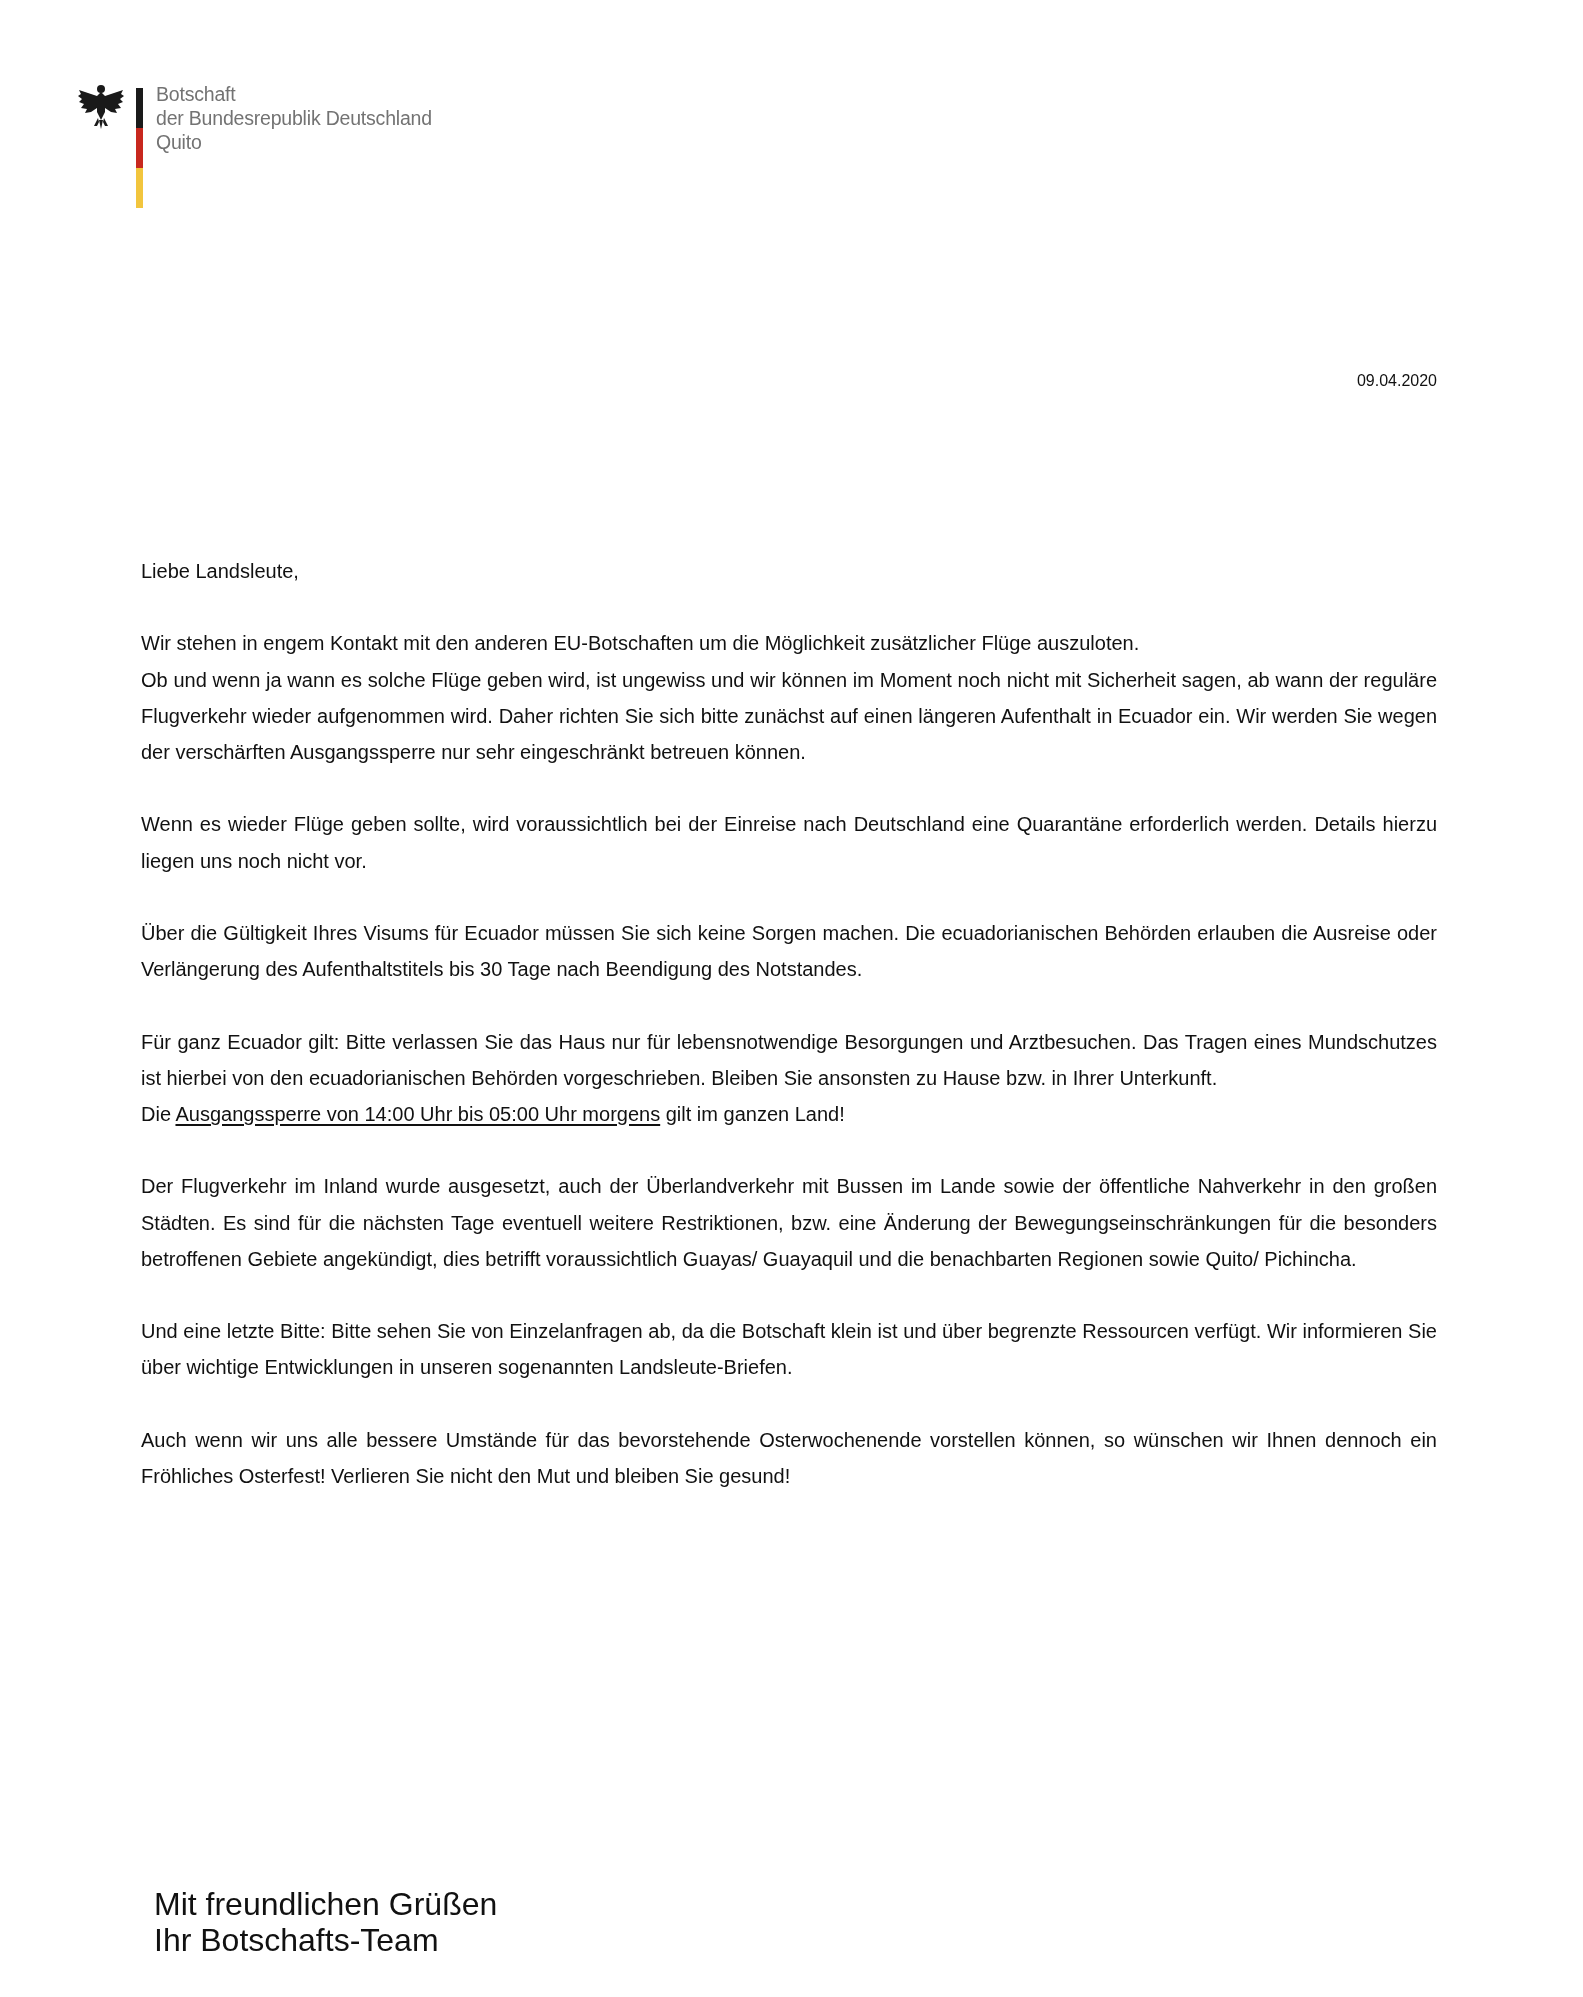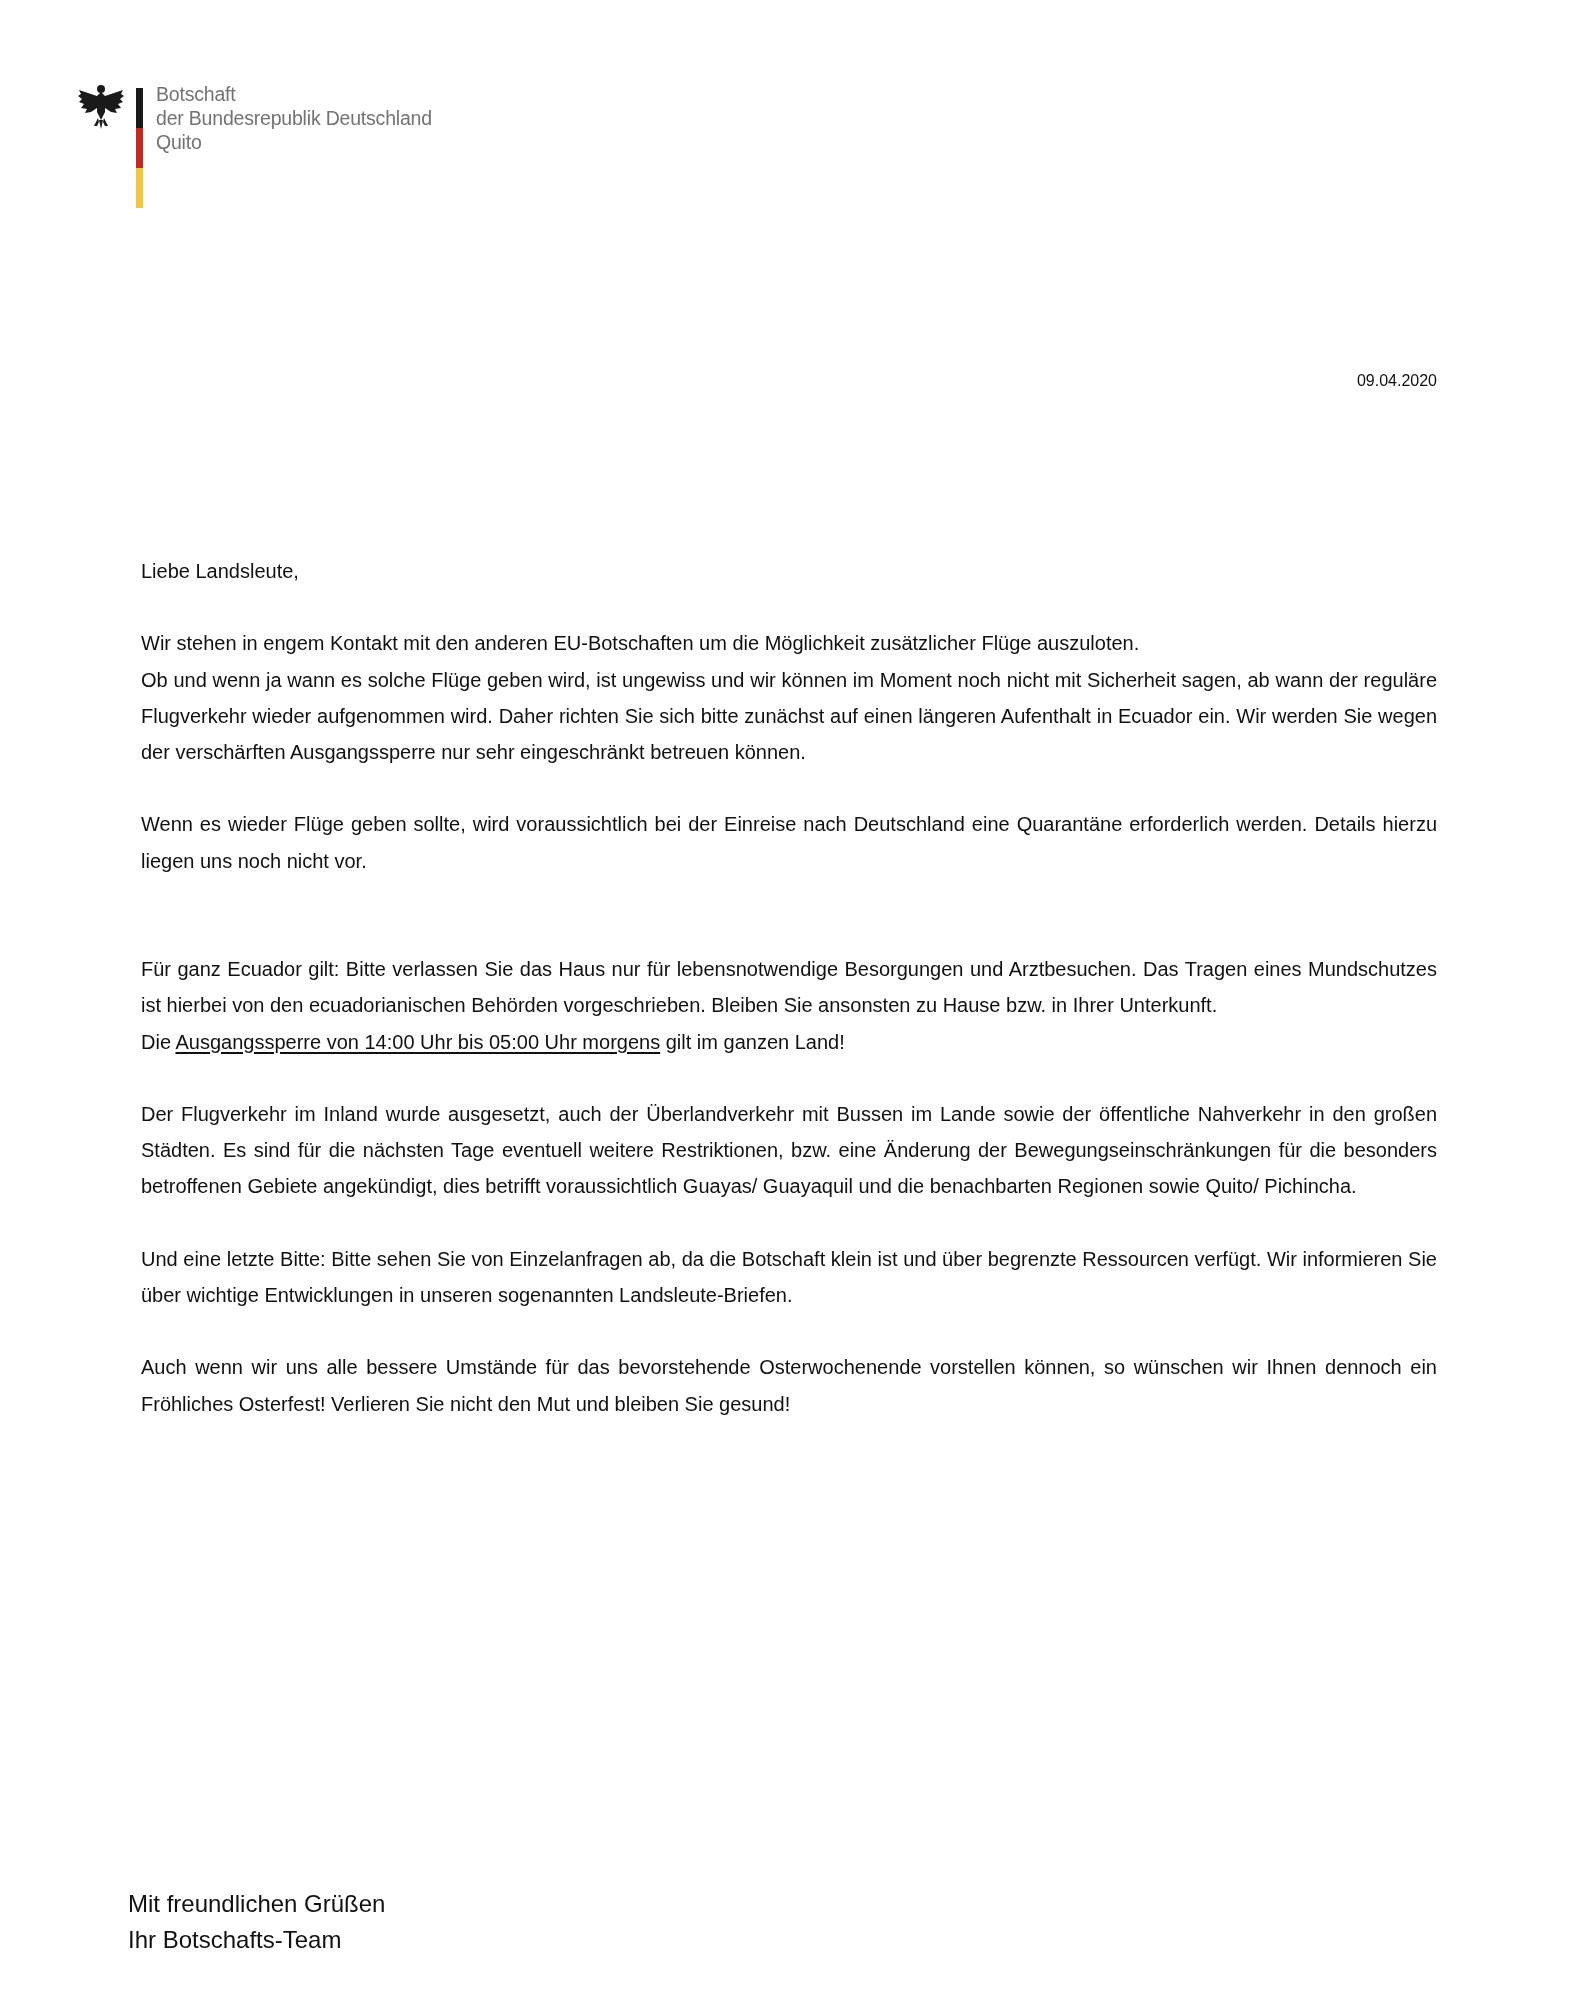--- a/index.html
+++ b/index.html
@@ -11,21 +11,21 @@
   .flag div { height:40px; }
   .org { position:absolute; left:80px; top:2px; font-size:19.5px; line-height:24px;
          color:#737373; white-space:nowrap; letter-spacing:-0.2px; }
   .date { position:absolute; right:146px; top:372px; font-size:16px; }
   .content { position:absolute; left:141px; top:553px; width:1296px;
              font-size:20px; line-height:36.2px; }
   .content p { margin:0; text-align:justify; }
   .content p.last-left { text-align-last:left; }
   .gap { height:36.2px; }
   .u { text-decoration:underline; text-underline-offset:3px; }
-  .sig { position:absolute; left:128px; top:1886px; font-size:24px; line-height:36px; }
+  .sig { position:absolute; left:154px; top:1886px; font-size:32px; line-height:36px; }
 </style>
 </head>
 <body>
 
 <div class="letterhead">
   <svg class="eagle" viewBox="0 0 50 48">
     <g fill="#1a1a1a">
       <circle cx="25" cy="7" r="4"></circle>
       <path d="M25 10 L21 14 L21 30 L25 38 L29 30 L29 14 Z"></path>
       <path d="M21 14 L3 8 L5 12 L2 14 L6 17 L3 20 L8 22 L5 26 L11 27 L9 31 L15 30 L21 26 Z"></path>
@@ -50,20 +50,21 @@
 <div class="date">09.04.2020</div>
 
 <div class="content">
   <p>Liebe Landsleute,</p>
   <div class="gap"></div>
   <p class="last-left">Wir stehen in engem Kontakt mit den anderen EU-Botschaften um die Möglichkeit zusätzlicher Flüge auszuloten.</p>
   <p class="last-left">Ob und wenn ja wann es solche Flüge geben wird, ist ungewiss und wir können im Moment noch nicht mit Sicherheit sagen, ab wann der reguläre Flugverkehr wieder aufgenommen wird. Daher richten Sie sich bitte zunächst auf einen längeren Aufenthalt in Ecuador ein. Wir werden Sie wegen der verschärften Ausgangssperre nur sehr eingeschränkt betreuen können.</p>
   <div class="gap"></div>
   <p class="last-left">Wenn es wieder Flüge geben sollte, wird voraussichtlich bei der Einreise nach Deutschland eine Quarantäne erforderlich werden. Details hierzu liegen uns noch nicht vor.</p>
   <div class="gap"></div>
+  <p class="last-left">Über die Gültigkeit Ihres Visums für Ecuador müssen Sie sich keine Sorgen machen. Die ecuadorianischen Behörden erlauben die Ausreise oder Verlängerung des Aufenthaltstitels bis 30 Tage nach Beendigung des Notstandes.</p>
   <div class="gap"></div>
   <p class="last-left">Für ganz Ecuador gilt: Bitte verlassen Sie das Haus nur für lebensnotwendige Besorgungen und Arztbesuchen. Das Tragen eines Mundschutzes ist hierbei von den ecuadorianischen Behörden vorgeschrieben.  Bleiben Sie ansonsten zu Hause bzw. in Ihrer Unterkunft.</p>
   <p class="last-left"><span>Die </span><span class="u">Ausgangssperre von 14:00 Uhr bis 05:00 Uhr morgens</span><span> gilt im ganzen Land!</span></p>
   <div class="gap"></div>
   <p class="last-left">Der Flugverkehr im Inland wurde ausgesetzt, auch der Überlandverkehr mit Bussen im Lande sowie der öffentliche Nahverkehr in den großen Städten. Es sind für die nächsten Tage eventuell weitere Restriktionen, bzw. eine Änderung der Bewegungseinschränkungen für die besonders betroffenen Gebiete angekündigt, dies betrifft voraussichtlich Guayas/ Guayaquil und die benachbarten Regionen sowie Quito/ Pichincha.</p>
   <div class="gap"></div>
   <p class="last-left">Und eine letzte Bitte: Bitte sehen Sie von Einzelanfragen ab, da die Botschaft klein ist und über begrenzte Ressourcen verfügt. Wir informieren Sie über wichtige Entwicklungen in unseren sogenannten Landsleute-Briefen.</p>
   <div class="gap"></div>
   <p class="last-left">Auch wenn wir uns alle bessere Umstände für das bevorstehende Osterwochenende vorstellen können, so wünschen wir Ihnen dennoch ein Fröhliches Osterfest! Verlieren Sie nicht den Mut und bleiben Sie gesund!</p>
 </div>

